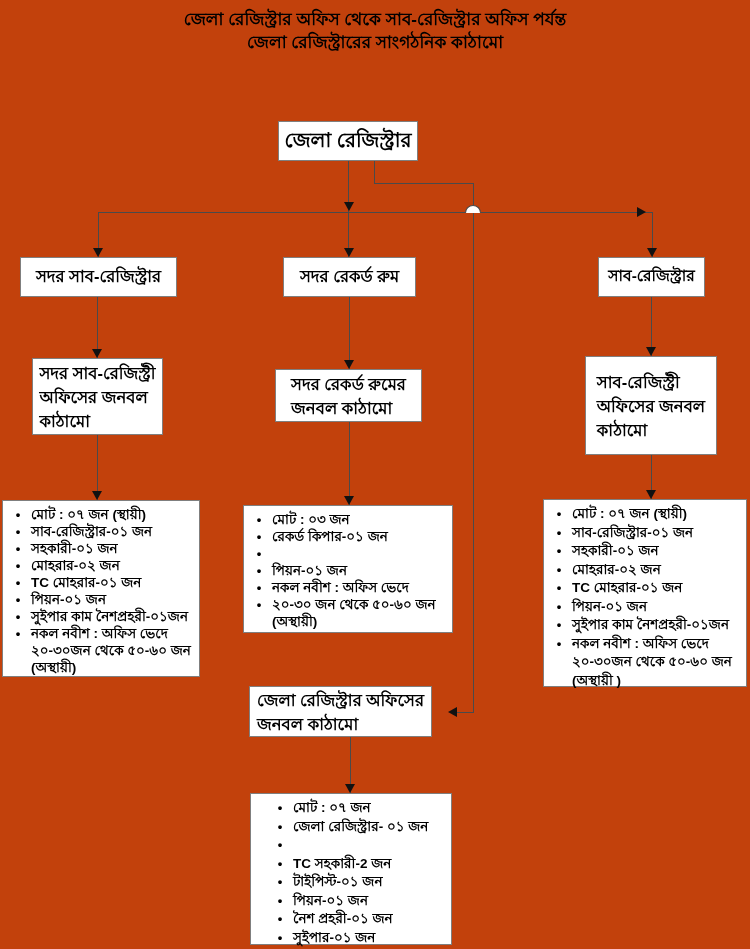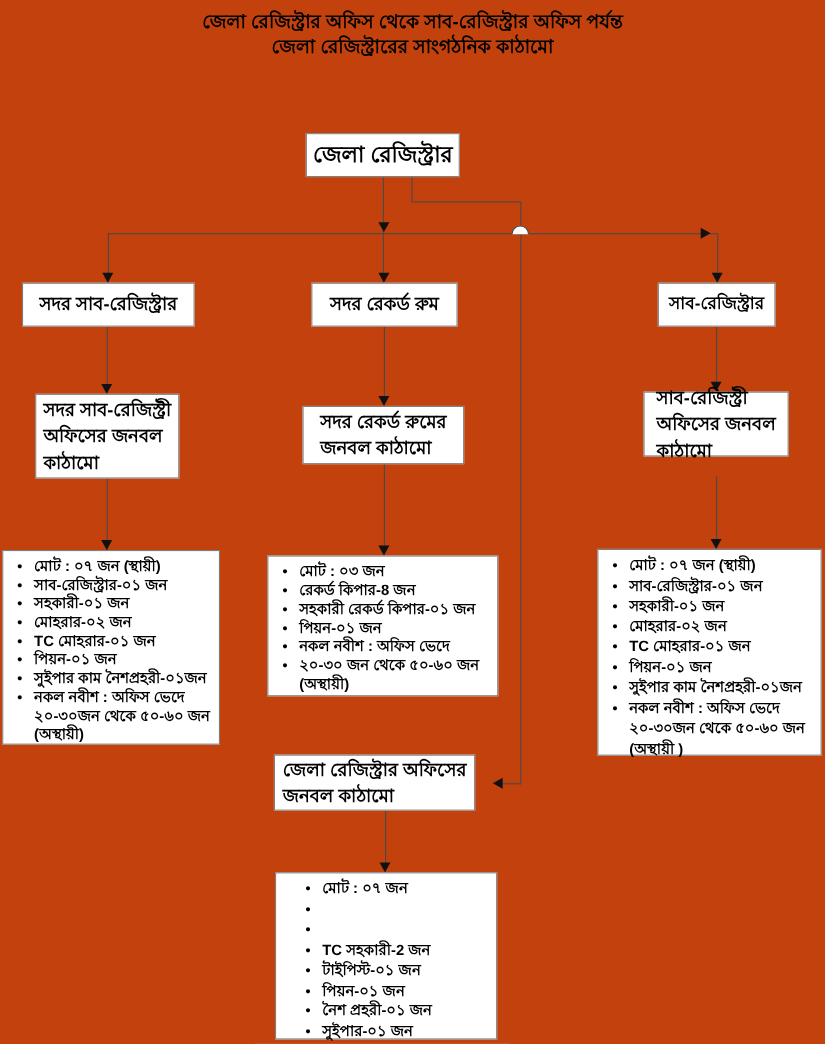--- a/index.html
+++ b/index.html
@@ -84,21 +84,21 @@
 
   <div class="node" style="left:20px;top:257px;width:157px;height:40px;font-size:16.5px;">সদর সাব-রেজিস্ট্রার</div>
   <div class="node" style="left:283px;top:257px;width:133px;height:40px;font-size:16.5px;">সদর রেকর্ড রুম</div>
   <div class="node" style="left:598px;top:257px;width:107px;height:40px;font-size:15.5px;">সাব-রেজিস্ট্রার</div>
 
   <div class="node" style="left:32px;top:358px;width:131px;height:77px;font-size:16.5px;line-height:24px;">সদর সাব-রেজিস্ট্রী
 অফিসের জনবল
 কাঠামো</div>
   <div class="node" style="left:275px;top:369px;width:147px;height:53px;font-size:16.5px;line-height:24px;">সদর রেকর্ড রুমের
 জনবল কাঠামো</div>
-  <div class="node" style="left:585px;top:356px;width:132px;height:59px;font-size:16.5px;line-height:24px;">সাব-রেজিস্ট্রী
+  <div class="node" style="left:585px;top:356px;width:132px;height:99px;font-size:16.5px;line-height:24px;">সাব-রেজিস্ট্রী
 অফিসের জনবল
 কাঠামো</div>
 
   <div class="node" style="left:249px;top:686px;width:183px;height:51px;font-size:16.5px;line-height:24px;">জেলা রেজিস্ট্রার অফিসের
 জনবল কাঠামো</div>
 
   <div class="listbox lh17" style="left:2px;top:500px;width:198px;height:177px;">
       <div class="li">
         <span class="bullet">•</span>
         <span class="li-text">মোট : ০৭ জন (স্থায়ী)</span>
@@ -133,25 +133,24 @@
       </div>
     </div>
 
   <div class="listbox lh17" style="left:243px;top:505px;width:210px;height:128px;">
       <div class="li">
         <span class="bullet">•</span>
         <span class="li-text">মোট : ০৩ জন</span>
       </div>
       <div class="li">
         <span class="bullet">•</span>
-        <span class="li-text">রেকর্ড কিপার-8 জন</span>
-      </div>
-      <div class="li">
-        <span class="bullet">•</span>
-        <span class="li-text">সহকারী রেকর্ড কিপার-০১ জন</span>
+        <span class="li-text">রেকর্ড কিপার-০১ জন</span>
+      </div>
+      <div class="li">
+        <span class="bullet">•</span>
       </div>
       <div class="li">
         <span class="bullet">•</span>
         <span class="li-text">পিয়ন-০১ জন</span>
       </div>
       <div class="li">
         <span class="bullet">•</span>
         <span class="li-text">নকল নবীশ : অফিস ভেদে</span>
       </div>
       <div class="li">
@@ -195,20 +194,21 @@
       </div>
     </div>
 
   <div class="listbox lh18" style="left:250px;top:793px;width:202px;height:152px;padding-left:16px;">
       <div class="li">
         <span class="bullet">•</span>
         <span class="li-text">মোট : ০৭ জন</span>
       </div>
       <div class="li">
         <span class="bullet">•</span>
+        <span class="li-text">জেলা রেজিস্ট্রার- ০১ জন</span>
       </div>
       <div class="li">
         <span class="bullet">•</span>
       </div>
       <div class="li">
         <span class="bullet">•</span>
         <span class="li-text">TC সহকারী-2 জন</span>
       </div>
       <div class="li">
         <span class="bullet">•</span>

